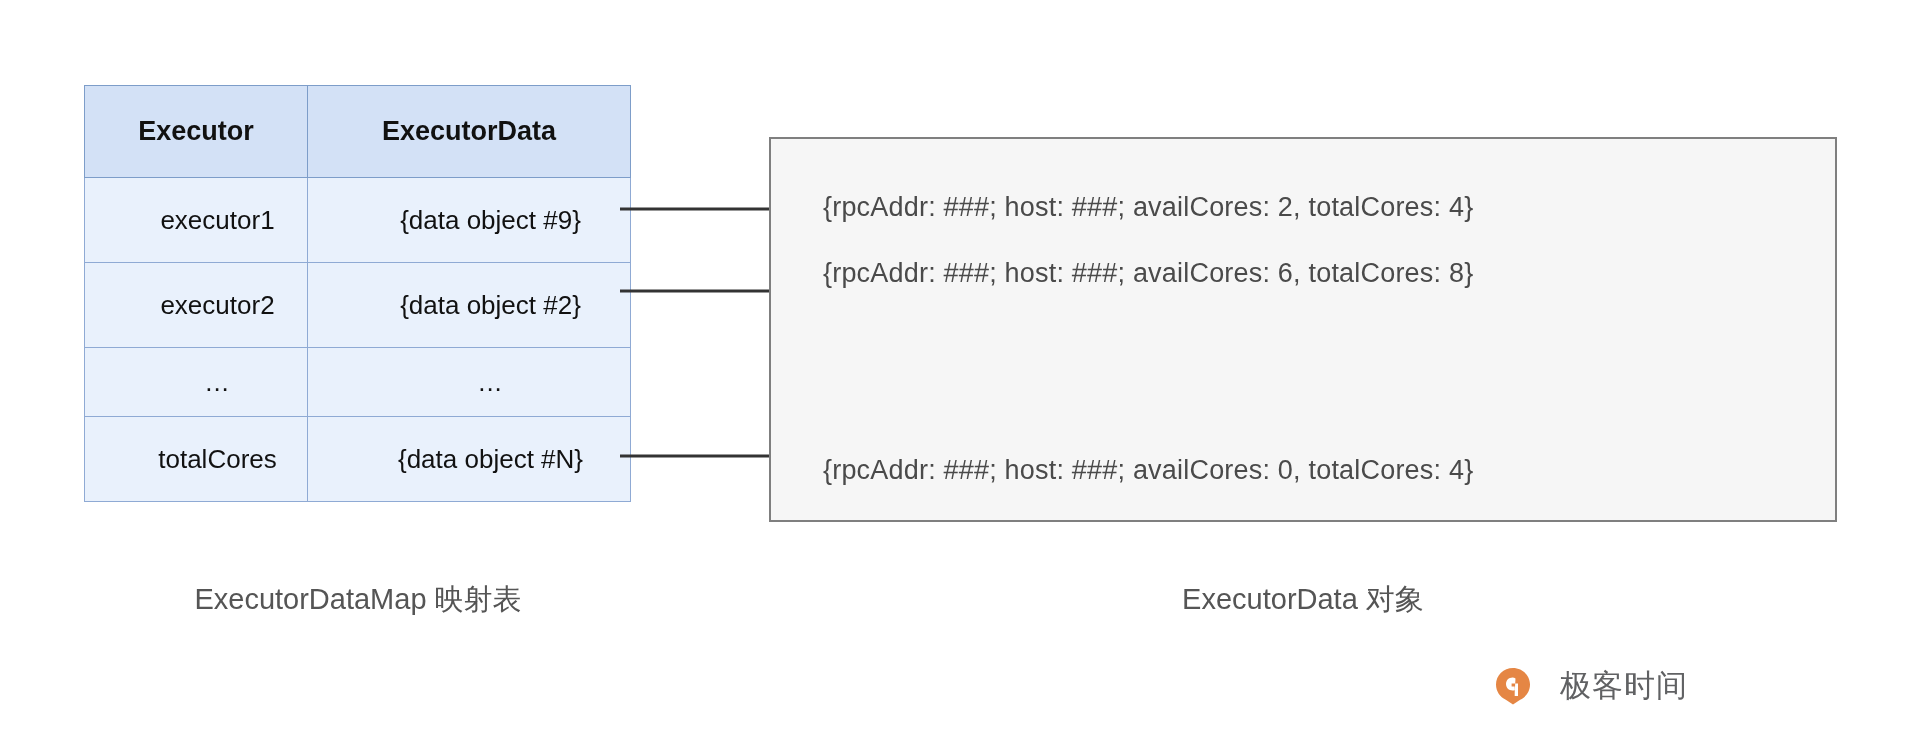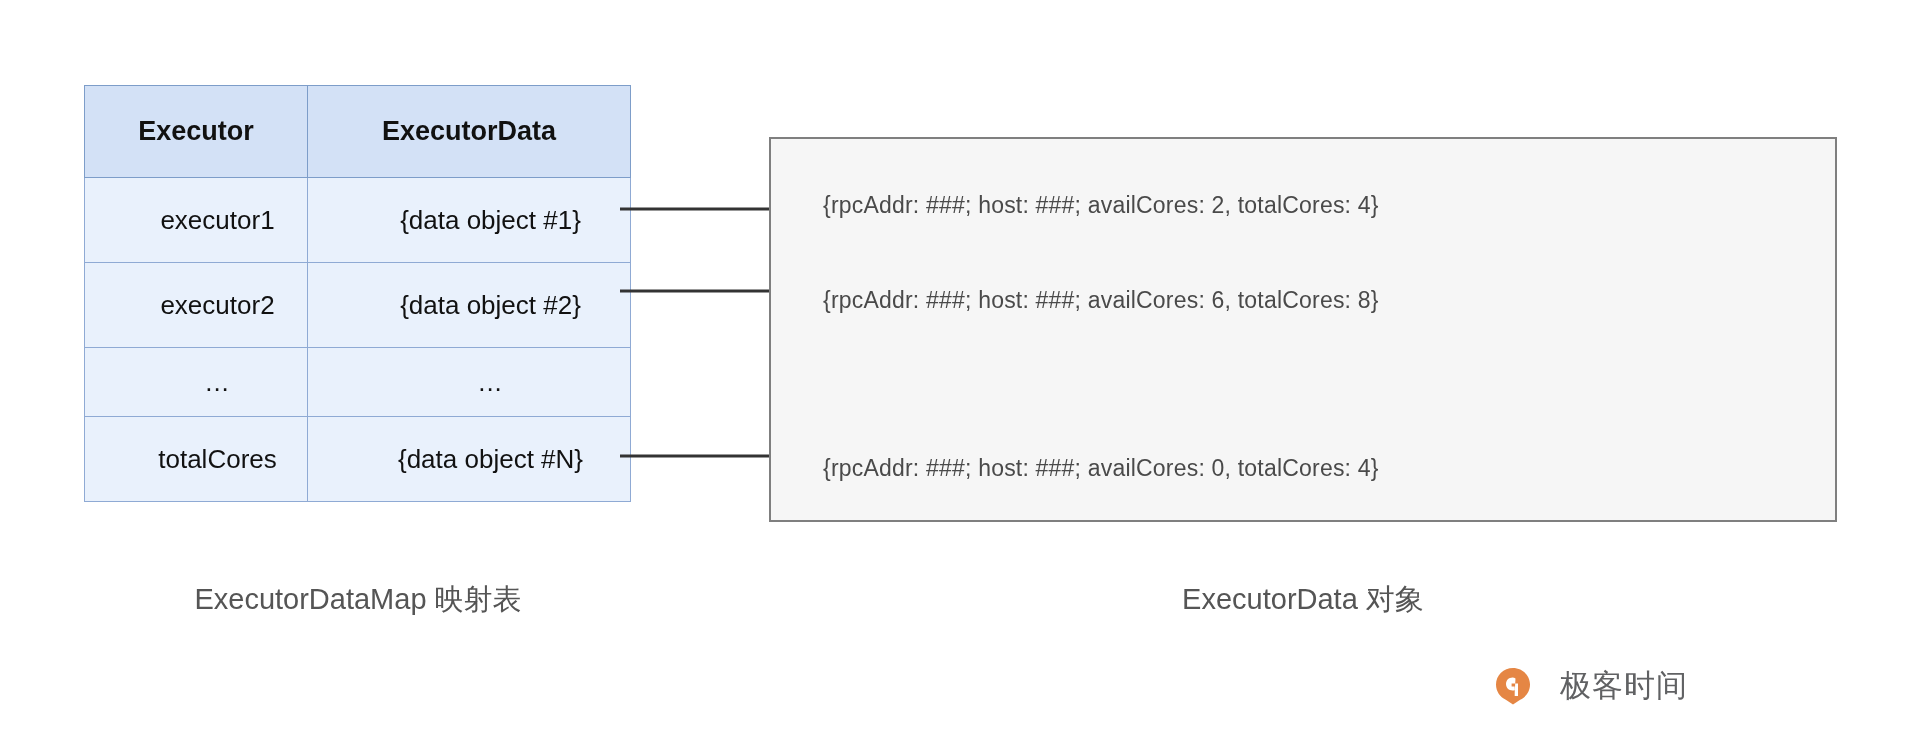--- a/index.html
+++ b/index.html
@@ -77,27 +77,27 @@
     top: 137px;
     width: 1068px;
     height: 385px;
     background: #f6f6f6;
     border: 2px solid #7f7f7f;
     box-sizing: border-box;
   }
   .object-line {
     position: absolute;
     left: 52px;
-    font-size: 23px;
+    font-size: 27px;
     color: #4a4a4a;
     white-space: nowrap;
     letter-spacing: 0.2px;
   }
   .object-line.l1 { top: 53px; }
-  .object-line.l2 { top: 148px; }
+  .object-line.l2 { top: 119px; }
   .object-line.l3 { top: 300px; margin-top: 16px; }
 
   
   .caption {
     position: absolute;
     font-size: 29px;
     color: #555555;
     white-space: nowrap;
   }
   .caption-left {
@@ -147,21 +147,21 @@
     </colgroup>
     <thead>
       <tr>
         <th>Executor</th>
         <th>ExecutorData</th>
       </tr>
     </thead>
     <tbody>
       <tr class="row-tall">
         <td>executor1</td>
-        <td>{data object #1}</td>
+        <td>{data object #9}</td>
       </tr>
       <tr class="row-tall">
         <td>executor2</td>
         <td>{data object #2}</td>
       </tr>
       <tr class="row-dots">
         <td>...</td>
         <td>...</td>
       </tr>
       <tr class="row-tall">

